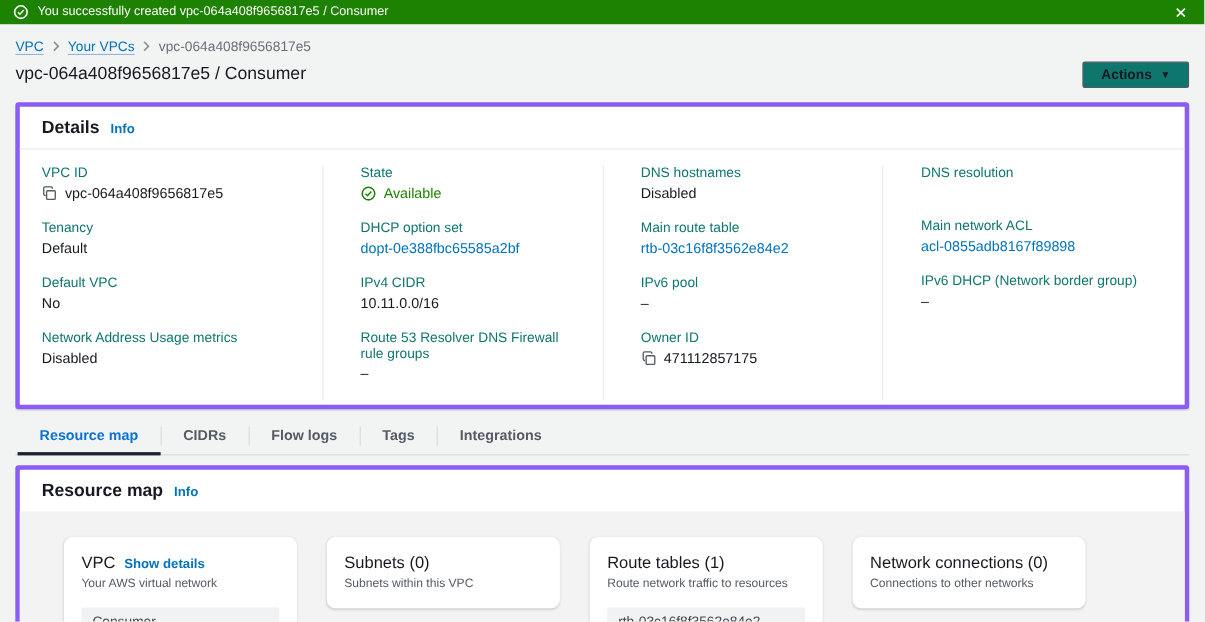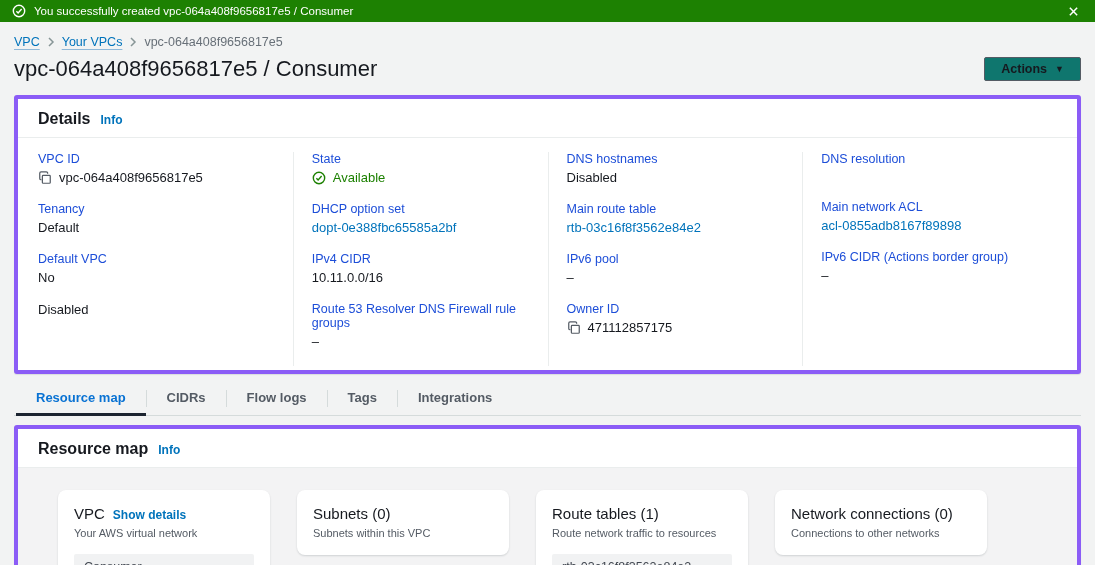--- a/index.html
+++ b/index.html
@@ -24,21 +24,21 @@
   }
   
   .content { padding:0 14px; }
   .breadcrumb {
     margin-top:13px; font-size:12.5px; display:flex; align-items:center; gap:7px;
     color:#687078;
   }
   .breadcrumb a { color:#0073bb; text-decoration:underline; text-underline-offset:3px; text-decoration-color:#8fb8d8; cursor:pointer; }
   .crumb-sep { color:#879596; display:flex; align-items:center; }
   .page-header { display:flex; align-items:center; justify-content:space-between; margin-top:7px; margin-bottom:13px; }
-  .page-title { font-size:22px; font-weight:400; color:#16191f;text-align:right; }
+  .page-title { font-size:16px; font-weight:400; color:#16191f;text-align:right; }
   .actions-btn {
     background:#0f766e; border:1px solid #545b64; border-radius:2px;
     padding:4px 16px; font-size:12.5px; font-weight:700; color:#16191f;
     display:flex; align-items:center; gap:8px; cursor:pointer;
     font-family:"Liberation Sans", sans-serif;
   }
   .caret { font-size:9px; color:#16191f; }
   
   .panel { background:#ffffff; border:4px solid #8b5cf6; border-radius:3px; box-shadow:0 1px 1px rgba(0,28,36,.1); }
   .panel-header {
@@ -46,23 +46,23 @@
     border-bottom:1px solid #eaeded;
   }
   .panel-heading { font-size:16px; font-weight:700; color:#16191f; }
   .info-link { font-size:12px; font-weight:700; color:#0073bb; text-decoration:none; cursor:pointer; }
   
   .details-grid {
     display:grid; grid-template-columns:1fr 1fr 1fr 1fr;
     padding:14px 20px 4px;
   }
   .details-col { padding-right:18px; }
-  .details-col + .details-col { border-left:1px solid #eaeded; padding-left:18px; }
+  .details-col + .details-col { border-left:1px solid #eaeded; padding-left:34px; }
   .field { margin-bottom:17px; min-height:31px; }
-  .field-label { font-size:12.5px; color:#1d4ed8; margin-bottom:4px; }
+  .field-label { font-size:12.5px; color:#0f766e; margin-bottom:4px; }
   .field-value { font-size:13px; color:#16191f; display:flex; align-items:center; gap:7px; }
   .field-value.link { color:#0073bb; cursor:pointer; }
   .field-value.green { color:#1d8102; }
   .copy-btn { background:none; border:none; padding:0; cursor:pointer; display:flex; align-items:center; color:#545b64; }
   
   .tabs { display:flex; align-items:stretch; margin-top:8px; border-bottom:1px solid #d5dbdb; padding:0 2px; }
   .tab {
     background:none; border:none; font-family:"Liberation Sans", sans-serif;
     padding:8px 20px 10px; font-size:13px; font-weight:700; color:#545b64;
     cursor:pointer; position:relative;
@@ -160,20 +160,21 @@
         </div>
         <div class="field">
           <div class="field-label">Tenancy</div>
           <div class="field-value">Default</div>
         </div>
         <div class="field">
           <div class="field-label">Default VPC</div>
           <div class="field-value">No</div>
         </div>
         <div class="field">
+          <div class="field-label">Network Address Usage metrics</div>
           <div class="field-value">Disabled</div>
         </div>
       </div>
 
       <div class="details-col">
         <div class="field">
           <div class="field-label">State</div>
           <div class="field-value green">
             <span>
               <svg width="14" height="14" viewBox="0 0 16 16">
@@ -227,21 +228,21 @@
 
       <div class="details-col">
         <div class="field">
           <div class="field-label">DNS resolution</div>
         </div>
         <div class="field">
           <div class="field-label">Main network ACL</div>
           <a class="field-value link">acl-0855adb8167f89898</a>
         </div>
         <div class="field">
-          <div class="field-label">IPv6 CIDR (Actions border group)</div>
+          <div class="field-label">IPv6 DHCP (Network border group)</div>
           <div class="field-value">–</div>
         </div>
       </div>
 
     </div>
   </section>
 
   <div class="tabs">
     <button class="tab active">Resource map</button>
     <span class="tab-divider"></span>

